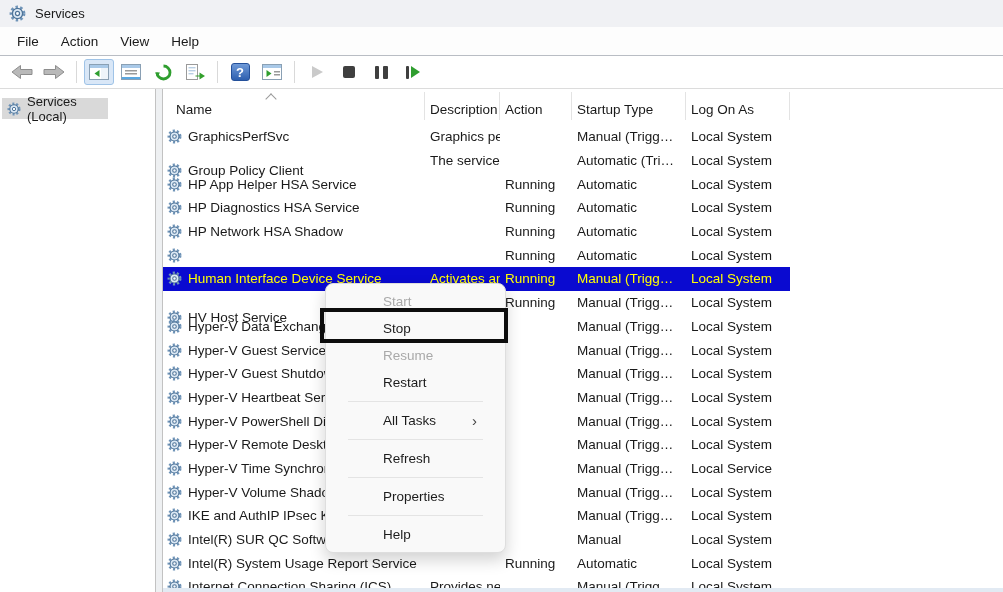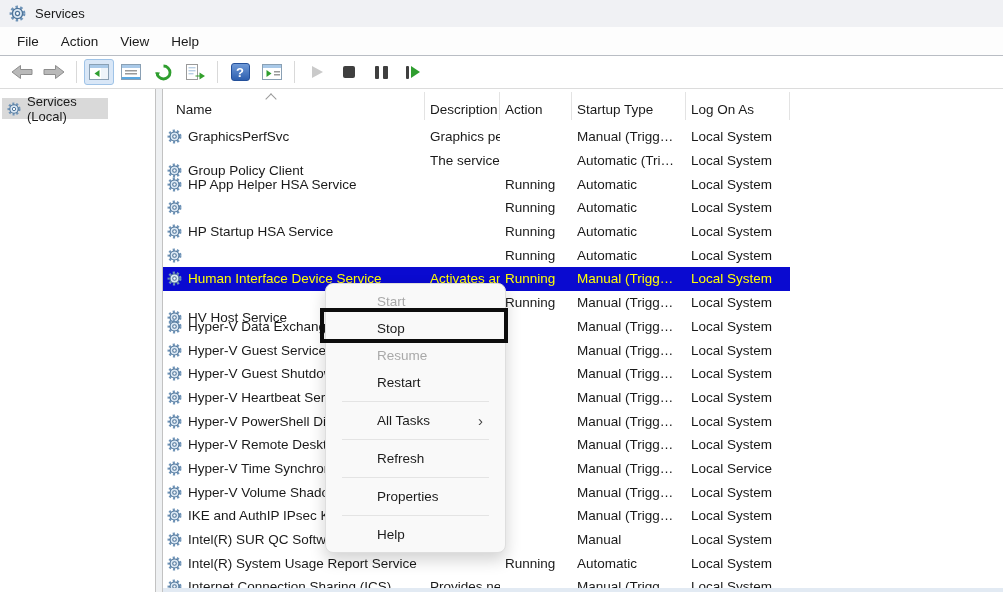--- a/index.html
+++ b/index.html
@@ -56,21 +56,21 @@
   #rows{position:absolute;top:36px;left:0;right:0;bottom:0;overflow:hidden;}
   .row{display:flex;align-items:center;height:23.7px;font-size:13.5px;width:627px;}
   .cell{white-space:nowrap;overflow:hidden;box-sizing:border-box;padding-left:5px;flex:none;}
   .cell.name{display:flex;align-items:center;gap:6px;padding-left:4px;}
   .row.selected{background:var(--sel-bg);color:var(--sel-fg);}
   
   #hstrip{position:absolute;left:0;right:0;bottom:0;height:4px;background:#e2eaf3;}
   
   #ctxmenu{position:absolute;left:325px;top:283px;width:181px;box-sizing:border-box;
     background:#f9f9f9;border:1px solid #dedede;border-radius:8px;
-    box-shadow:0 7px 16px rgba(0,0,0,.18);padding:4px 6px;z-index:5;font-size:13.5px;}
+    box-shadow:0 7px 16px rgba(0,0,0,.18);padding:4px 12px;z-index:5;font-size:13.5px;}
   .menu-item{height:27px;line-height:27px;padding-left:45px;color:#1c1c1c;position:relative;}
   .menu-item.disabled{color:#a9a9a9;}
   .menu-sep{height:1px;background:#e4e4e4;margin:5px 10px;}
   .chev{position:absolute;right:16px;top:0;font-size:15px;color:#444;}
   
   #stop-annotation{position:absolute;left:320px;top:308px;width:180px;height:27px;
     border:4px solid var(--ann);z-index:6;pointer-events:none;}
 </style>
 </head>
 <body style="--sel-bg: #0a0ad0; --sel-fg: #ffff00; --ann: #0d0d0d;">
@@ -278,36 +278,37 @@
         </div>
         <div class="row">
           <div class="cell name" style="width: 262px;">
             <span class="ticon">
               <svg width="15" height="15" viewBox="0 0 20 20">
 <circle cx="10" cy="10" r="7" fill="none" stroke="#6f94b8" stroke-width="4.6" stroke-dasharray="2.6 2.4"></circle>
 <circle cx="10" cy="10" r="6" fill="#dce9f5" stroke="#4e7499" stroke-width="1.6"></circle>
 <circle cx="10" cy="10" r="2.4" fill="#f7fafc" stroke="#4e7499" stroke-width="1.4"></circle>
               </svg>
             </span>
+            <span>HP Diagnostics HSA Service</span>
           </div>
           <div class="cell" style="width: 75px;"></div>
           <div class="cell" style="width: 72px;">Running</div>
           <div class="cell" style="width: 114px;">Automatic</div>
           <div class="cell" style="width: 104px;">Local System</div>
         </div>
         <div class="row">
           <div class="cell name" style="width: 262px;">
             <span class="ticon">
               <svg width="15" height="15" viewBox="0 0 20 20">
 <circle cx="10" cy="10" r="7" fill="none" stroke="#6f94b8" stroke-width="4.6" stroke-dasharray="2.6 2.4"></circle>
 <circle cx="10" cy="10" r="6" fill="#dce9f5" stroke="#4e7499" stroke-width="1.6"></circle>
 <circle cx="10" cy="10" r="2.4" fill="#f7fafc" stroke="#4e7499" stroke-width="1.4"></circle>
               </svg>
             </span>
-            <span>HP Startup HSA Service</span>
+            <span>HP Network HSA Shadow</span>
           </div>
           <div class="cell" style="width: 75px;"></div>
           <div class="cell" style="width: 72px;">Running</div>
           <div class="cell" style="width: 114px;">Automatic</div>
           <div class="cell" style="width: 104px;">Local System</div>
         </div>
         <div class="row">
           <div class="cell name" style="width: 262px;">
             <span class="ticon">
               <svg width="15" height="15" viewBox="0 0 20 20">

